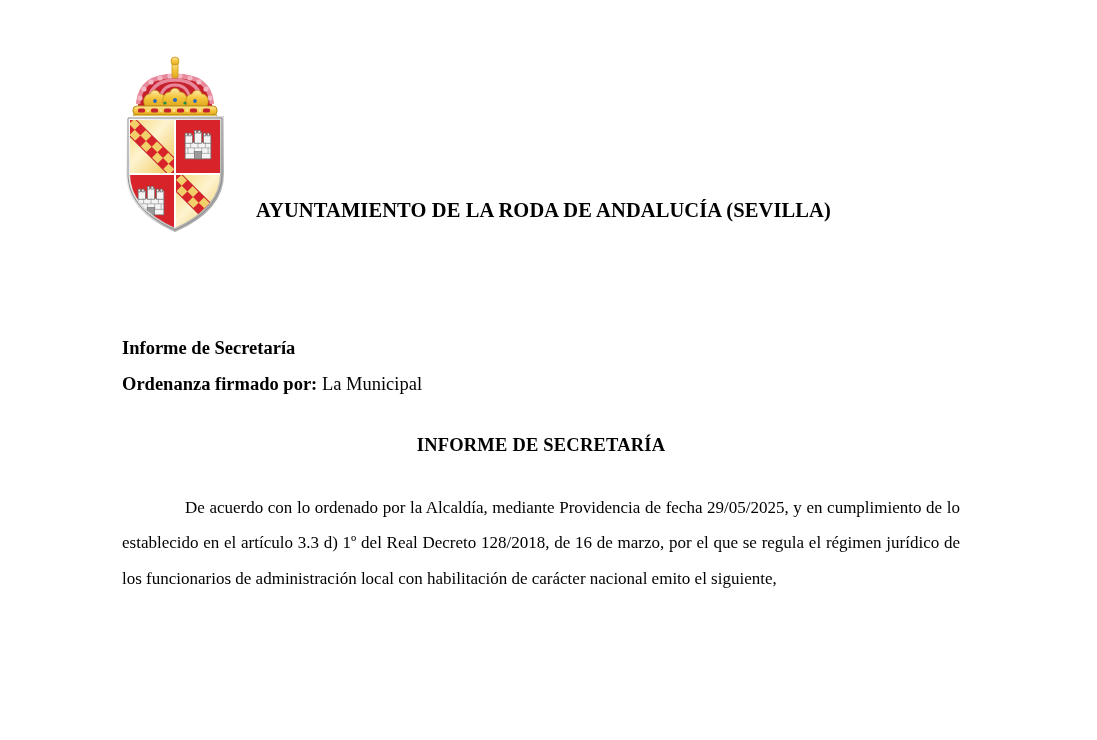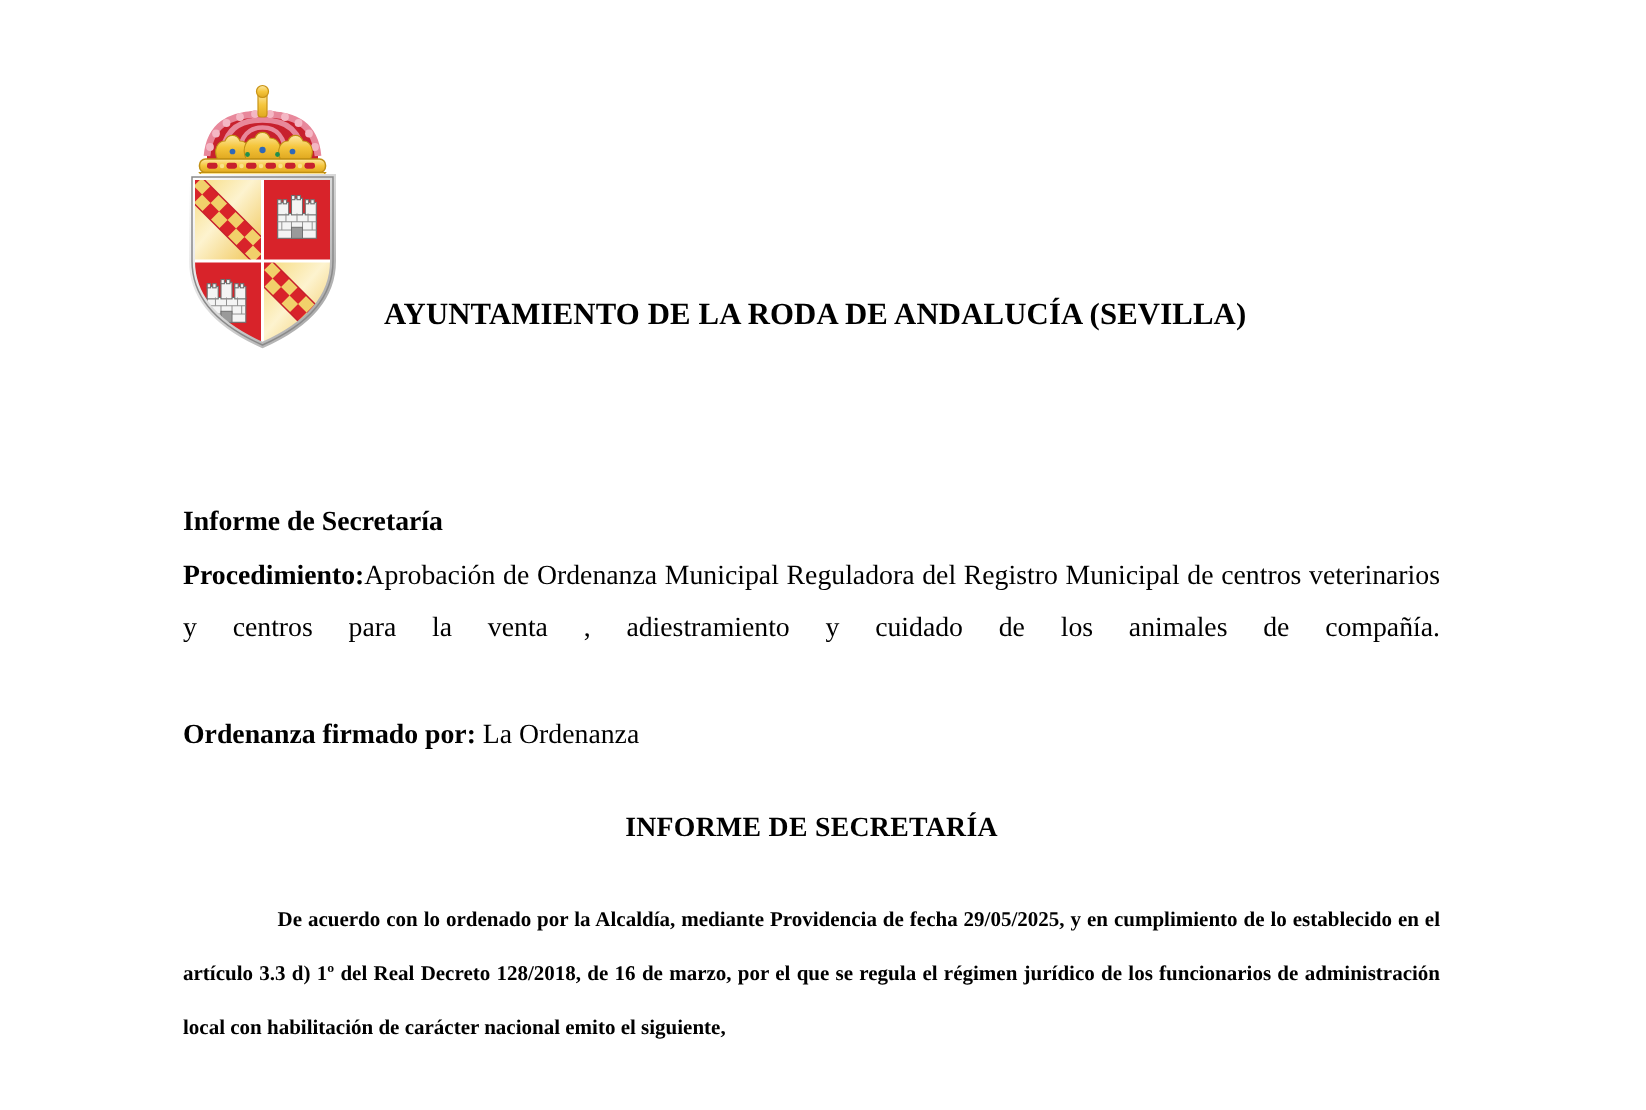--- a/index.html
+++ b/index.html
@@ -82,27 +82,26 @@
     padding-top: 26px;
     font-size: 18.5px;
     font-weight: bold;
     text-align: center;
     line-height: 35.5px;
     letter-spacing: 0.2px;
   }
   .para {
     margin: 0;
     padding-top: 26px;
-    font-size: 14px;
+    font-size: 17px;
     line-height: 35.8px;
     text-align: justify;
     text-justify: inter-word;
     text-indent: 63px;
     hyphens: none;
-    font-weight: bold;
   }
 </style>
 </head>
 <body>
 
 <div class="page">
 
   <div class="header-block">
 
     <div class="crest">
@@ -307,27 +306,24 @@
 
     <div class="org-title">AYUNTAMIENTO DE LA RODA DE ANDALUCÍA (SEVILLA)</div>
   </div>
 
   <div class="body-block">
 
     <p class="meta-line">
       <span class="lbl-bold">Informe de Secretaría</span>
     </p>
 
-    <p class="meta-line flow">
-      <span class="lbl-bold">Procedimiento:</span><span>Aprobación de Ordenanza Municipal Reguladora del Registro Municipal de centros veterinarios y centros para la venta , adiestramiento y cuidado de los animales de compañía.</span>
-    </p>
 
     <p class="meta-line">
       <span class="lbl-bold">Ordenanza firmado por:</span>
-      <span>La Ordenanza</span>
+      <span>La Municipal</span>
     </p>
 
     <p class="section-heading">INFORME DE SECRETARÍA</p>
 
     <p class="para">De acuerdo con lo ordenado por la Alcaldía, mediante Providencia de fecha 29/05/2025, y en cumplimiento de lo establecido en el artículo 3.3 d) 1º del Real Decreto 128/2018, de 16 de marzo, por el que se regula el régimen jurídico de los funcionarios de administración local con habilitación de carácter nacional emito el siguiente,</p>
 
   </div>
 
 </div>
 

